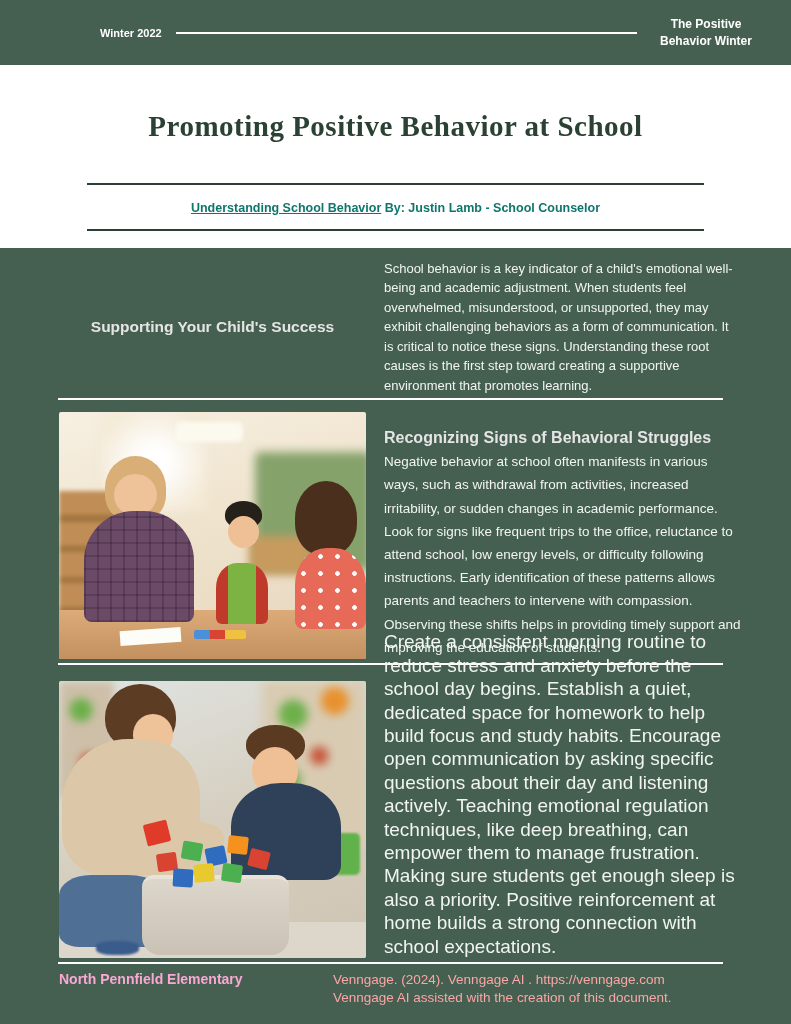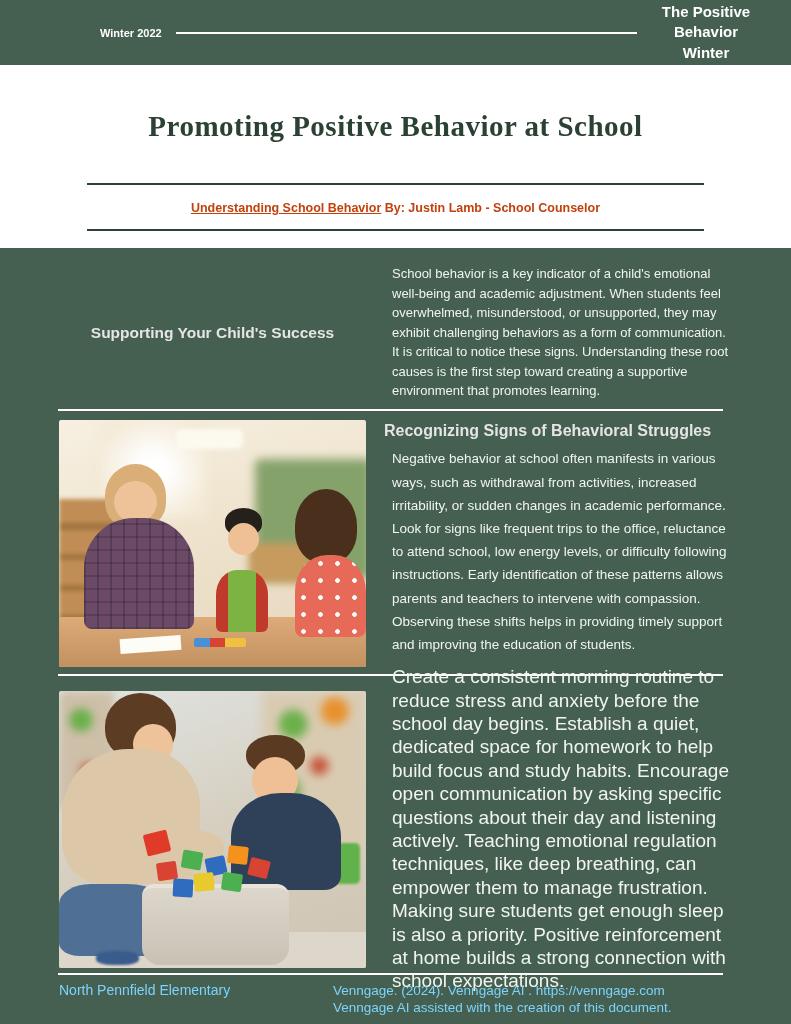--- a/index.html
+++ b/index.html
@@ -3,57 +3,57 @@
 <meta charset="utf-8">
 <style>
   html,body{margin:0;padding:0;background:#ffffff;}
   .page{position:relative;width:791px;height:1024px;background:#ffffff;overflow:hidden;
         font-family:"Liberation Sans",sans-serif;}
   
   .top-banner{position:absolute;top:0;left:0;width:791px;height:65px;background:#456051;
               display:flex;align-items:center;box-sizing:border-box;padding-left:100px;padding-right:30px;}
   .issue-date{color:#ffffff;font-size:11px;font-weight:bold;white-space:nowrap;}
   .banner-line{flex:1;height:2px;background:#ffffff;margin:0 14px 0 14px;}
-  .edition-label{color:#ffffff;font-size:15px;font-weight:bold;text-align:center;line-height:1.35;width:110px;}
+  .edition-label{color:#ffffff;font-size:12px;font-weight:bold;text-align:center;line-height:1.35;width:110px;}
   
   .tags-row{position:absolute;top:74px;left:115px;right:116px;display:flex;justify-content:space-between;}
   .tag{color:#2b4134;font-size:12.5px;font-weight:bold;}
   .page-title{position:absolute;top:110px;left:0;right:0;text-align:center;
               font-family:"Liberation Serif",serif;font-weight:bold;font-size:29px;color:#2b4134;letter-spacing:.5px;}
   .rule{position:absolute;left:87px;width:617px;height:2px;background:#2b4134;}
   .rule-a{top:183px;}
   .rule-b{top:229px;}
-  .byline{position:absolute;top:201px;left:0;right:0;text-align:center;color:#c2410c;
+  .byline{position:absolute;top:201px;left:0;right:0;text-align:center;color:#0f766e;
           font-size:12.5px;font-weight:bold;}
   .byline-link{text-decoration:underline;cursor:pointer;}
   
   .body-area{position:absolute;top:248px;left:0;right:0;bottom:0;background:#456051;
              box-sizing:border-box;padding:8px 50px 0 59px;color:#ffffff;}
-  .section{display:flex;gap:18px;align-items:center;}
+  .section{display:flex;gap:18px;align-items:flex-end;}
   .sec1{min-height:142px;align-items:center;}
   .sec2{height:253px;}
   .sec3{height:279px;}
   .left-col{width:307px;flex:0 0 307px;}
   .right-col{flex:1;min-width:0;}
   .sec-heading{font-size:16px;font-weight:bold;color:#e5e5e5;margin:0 0 4px 0;line-height:1.1;}
   .sec1 .sec-heading{text-align:center;font-size:15.5px;margin:0;}
-  .para{margin:8px;color:#f1f4f1;}
+  .para{margin:0;color:#f1f4f1;}
   .para-1{font-size:13px;line-height:19.5px;}
   .para-2{font-size:13.5px;line-height:23.2px;}
   .para-3{font-size:19px;line-height:23.4px;}
   .separator{height:2px;background:#ffffff;width:665px;margin-left:-1px;}
   .sep-1{margin-top:0;}
   .sep-2{margin-top:4px;}
   .sep-3{margin-top:4px;}
   .gap-a{height:6px;}
   .gap-b{height:14px;}
   
   .footer-row{margin-top:7px;display:flex;}
-  .school-name{flex:0 0 274px;font-size:14px;font-weight:normal;color:#7dd3fc;}
-  .citation{font-size:13.5px;color:#7dd3fc;line-height:17.5px;}
+  .school-name{flex:0 0 274px;font-size:14px;font-weight:bold;color:#f9a8d4;}
+  .citation{font-size:13.5px;color:#fca5a5;line-height:17.5px;}
   
   .photo{position:relative;overflow:hidden;border-radius:2px;}
   .photo div{position:absolute;}
   .photo-1{width:307px;height:247px;}
   .photo-2{width:307px;height:277px;}
   
   .p1-bg{inset:0;background:linear-gradient(165deg,#f7f0e2 0%,#efe3cd 45%,#e6d6bd 100%);}
   .p1-window{left:14%;top:0;width:34%;height:40%;background:radial-gradient(#ffffff 20%,#f3e9d5 80%);filter:blur(6px);}
   .p1-light{left:38%;top:4%;width:22%;height:8%;background:#fcf9ef;border-radius:5px;filter:blur(2px);}
   .p1-board{right:-2%;top:16%;width:38%;height:48%;background:#86a26b;border-radius:5px;filter:blur(5px);}

